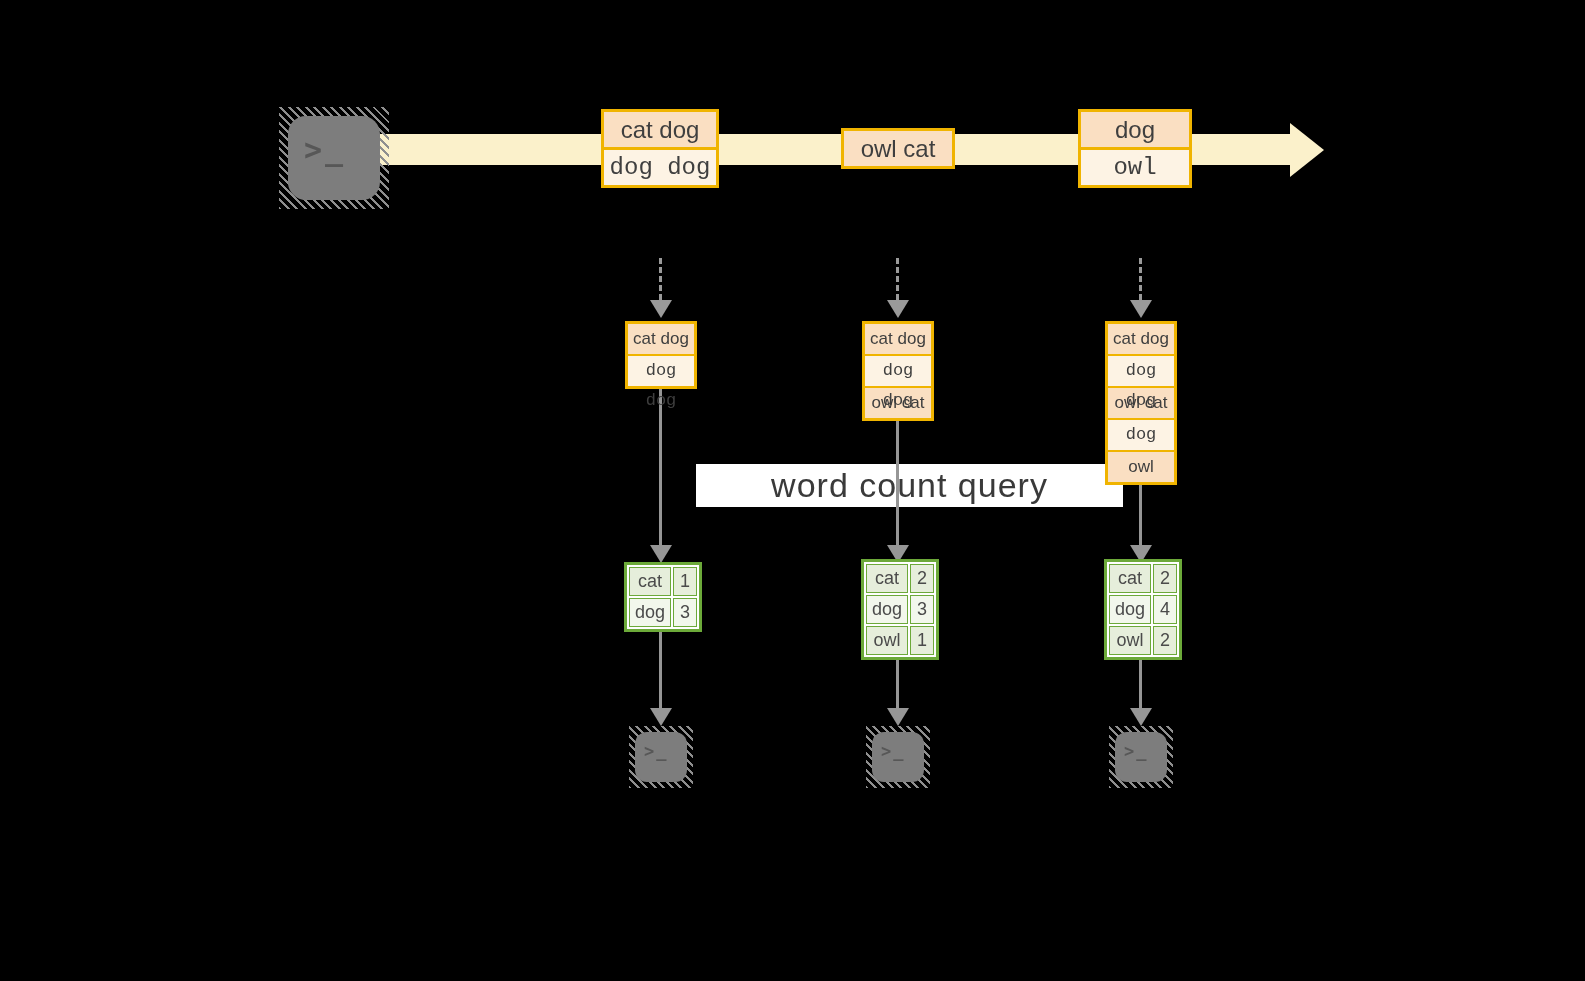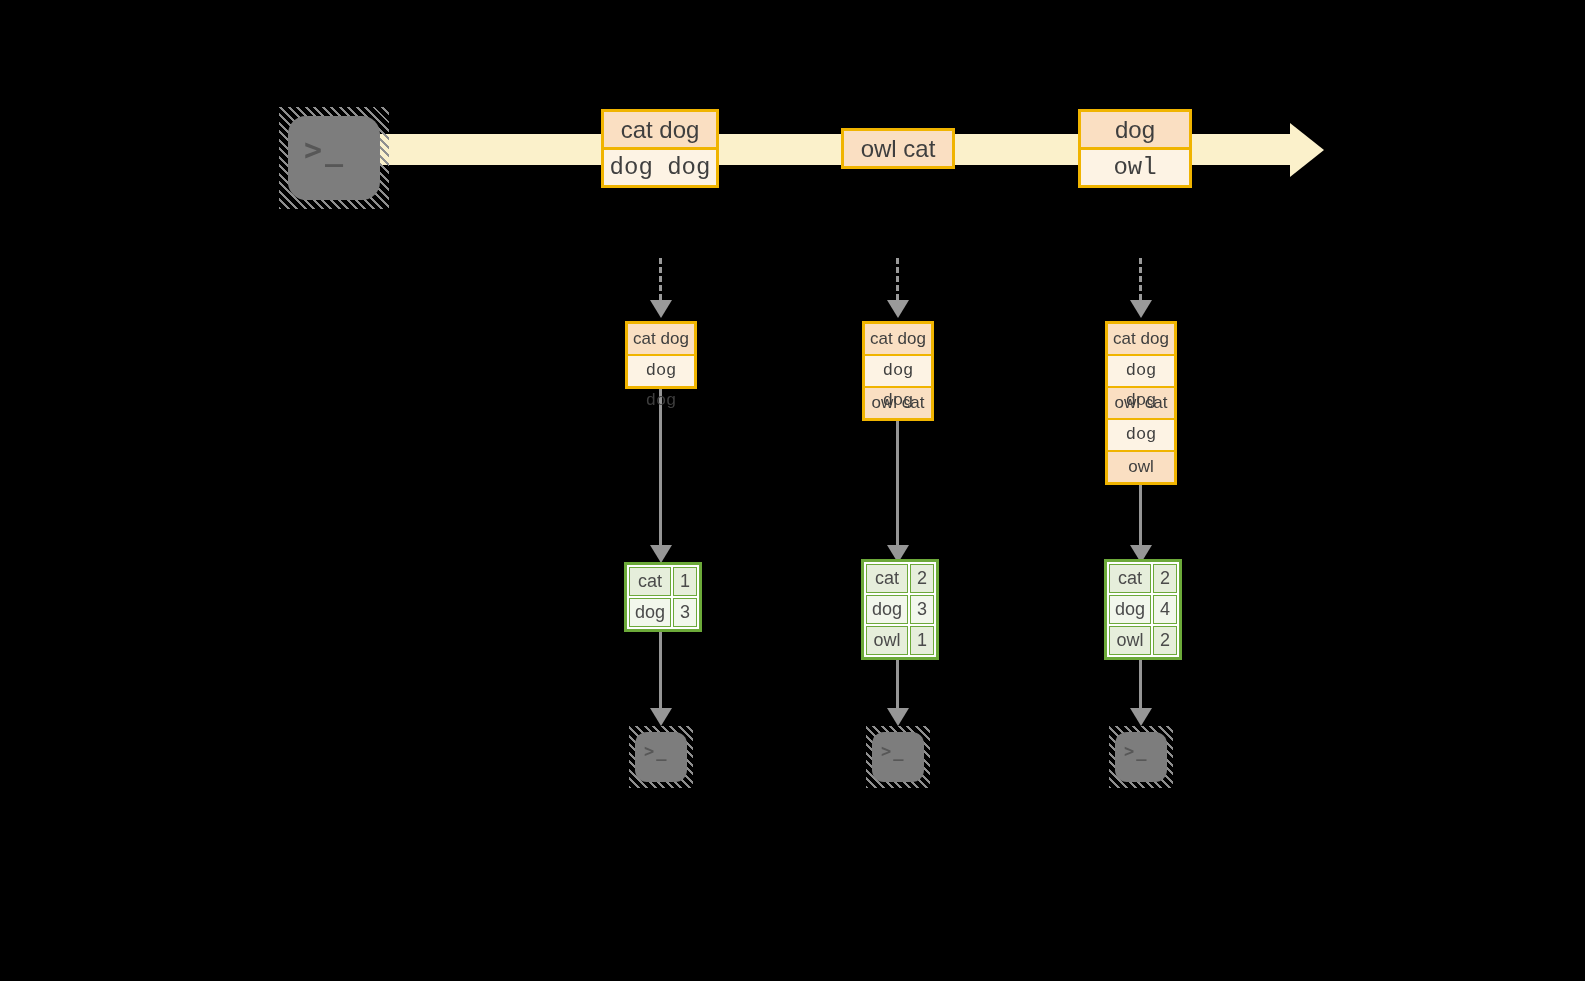--- a/index.html
+++ b/index.html
@@ -99,20 +99,21 @@
     <div class="srow peach">owl cat</div>
   </div>
   <div class="stack" style="left:1105px;top:321px;">
     <div class="srow peach">cat dog</div>
     <div class="srow cream">dog dog</div>
     <div class="srow peach">owl cat</div>
     <div class="srow cream">dog</div>
     <div class="srow peach">owl</div>
   </div>
 
+  <div class="banner">word count query</div>
 
   <div class="vline solidline" style="left:659px;top:389px;height:156px;"></div>
   <div class="ahead" style="left:650px;top:545px;"></div>
   <div class="vline solidline" style="left:896px;top:421px;height:124px;"></div>
   <div class="ahead" style="left:887px;top:545px;"></div>
   <div class="vline solidline" style="left:1139px;top:485px;height:60px;"></div>
   <div class="ahead" style="left:1130px;top:545px;"></div>
 
   <table class="count-table" style="left:624px;top:562px;">
     <tbody>

